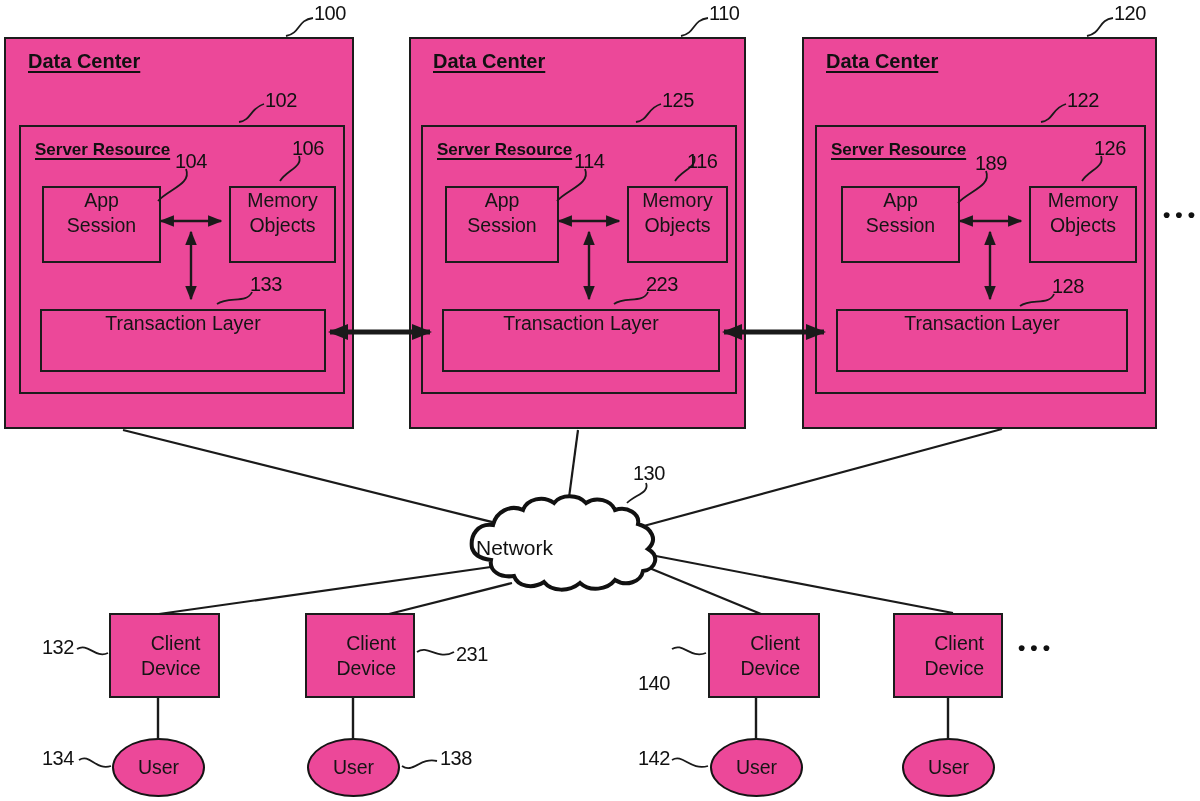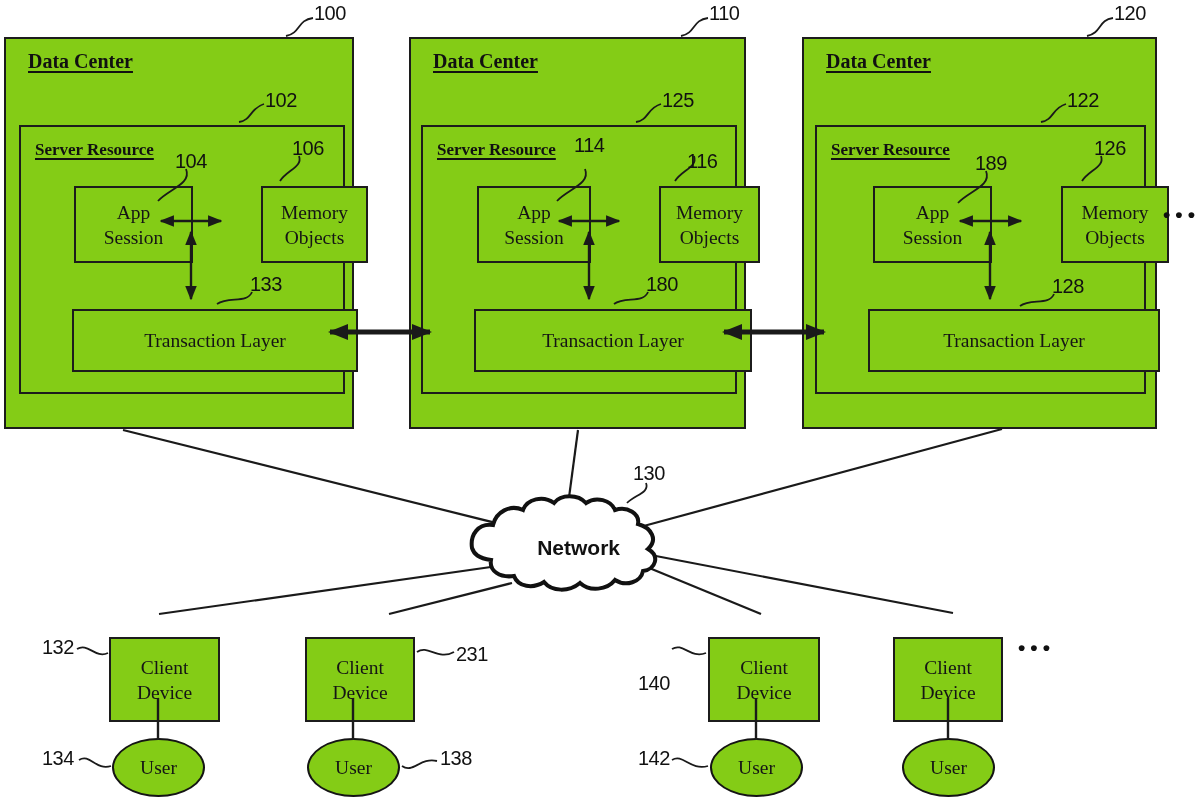--- a/index.html
+++ b/index.html
@@ -1,34 +1,34 @@
 <!DOCTYPE html>
 <html><head>
 <meta charset="utf-8">
 <style>
   html,body{margin:0;padding:0;background:#fff;}
   #fig{position:relative;width:1200px;height:801px;background:#fff;
        font-family:"Liberation Sans","DejaVu Sans",sans-serif;color:#111;overflow:hidden;}
   #wires{position:absolute;left:0;top:0;z-index:2;pointer-events:none;}
-  .box{position:absolute;background:#84cc16;box-sizing:border-box;z-index:1;font-family:Liberation Serif, serif;}
+  .box{position:absolute;background:#ec4899;box-sizing:border-box;z-index:1;}
   .dc-box{border:2.5px solid #1c1c1c;}
   .sr-box{border:2.2px solid #1c1c1c;}
-  .node{border:2.2px solid #1c1c1c;display:flex;align-items:center;justify-content:center;text-align:center;margin-left:32px;}
-  .cd-box{border:2.4px solid #1c1c1c;display:flex;align-items:center;justify-content:center;text-align:center;margin-top:24px;}
+  .node{border:2.2px solid #1c1c1c;display:flex;justify-content:center;text-align:center;}
+  .cd-box{border:2.4px solid #1c1c1c;display:flex;align-items:center;justify-content:center;text-align:right;}
   .user-ell{border:2.5px solid #141414;border-radius:50%;display:flex;align-items:center;justify-content:center;}
   .dc-title{position:absolute;left:22px;top:11px;font-size:20px;font-weight:bold;
             text-decoration:underline;text-decoration-thickness:2px;text-underline-offset:3px;}
   .sr-title{position:absolute;left:14px;top:13px;font-size:17px;font-weight:bold;
             text-decoration:underline;text-decoration-thickness:1.8px;text-underline-offset:3px;}
   .lbl{font-size:19.5px;line-height:25px;color:#151515;}
   .w70{max-width:72px;display:inline-block;}
   .w82{max-width:82px;display:inline-block;}
   .ref{position:absolute;font-size:20px;font-weight:normal;z-index:3;letter-spacing:-0.5px;}
-  .net-lbl{position:absolute;left:500px;top:536px;width:120px;text-align:right;
-           font-size:21px;font-weight:bold;z-index:3;}
+  .net-lbl{position:absolute;left:476px;top:536px;width:120px;text-align:left;
+           font-size:21px;font-weight:normal;z-index:3;}
   .dots{position:absolute;font-size:21px;font-weight:bold;letter-spacing:5px;z-index:3;}
 </style>
 </head>
 <body>
 
 <div id="fig">
 
   <svg id="wires" width="1200" height="801" viewBox="0 0 1200 801">
     <defs>
       <marker id="aE" viewBox="0 0 10 8" refX="9" refY="4" markerWidth="6" markerHeight="4.8" orient="auto" markerUnits="strokeWidth">
@@ -184,29 +184,29 @@
 
   <div class="ref" style="left:314px;top:2px">100</div>
   <div class="ref" style="left:709px;top:2px">110</div>
   <div class="ref" style="left:1114px;top:2px">120</div>
 
   <div class="ref" style="left:265px;top:89px">102</div>
   <div class="ref" style="left:662px;top:89px">125</div>
   <div class="ref" style="left:1067px;top:89px">122</div>
 
   <div class="ref" style="left:175px;top:150px">104</div>
-  <div class="ref" style="left:574px;top:134px">114</div>
+  <div class="ref" style="left:574px;top:150px">114</div>
   <div class="ref" style="left:975px;top:152px">189</div>
 
   <div class="ref" style="left:292px;top:137px">106</div>
   <div class="ref" style="left:687px;top:150px">116</div>
   <div class="ref" style="left:1094px;top:137px">126</div>
 
   <div class="ref" style="left:250px;top:273px">133</div>
-  <div class="ref" style="left:646px;top:273px">180</div>
+  <div class="ref" style="left:646px;top:273px">223</div>
   <div class="ref" style="left:1052px;top:275px">128</div>
 
   <div class="ref" style="left:633px;top:462px">130</div>
 
   <div class="ref" style="left:42px;top:636px">132</div>
   <div class="ref" style="left:42px;top:747px">134</div>
   <div class="ref" style="left:456px;top:643px">231</div>
   <div class="ref" style="left:440px;top:747px">138</div>
   <div class="ref" style="left:638px;top:672px">140</div>
   <div class="ref" style="left:638px;top:747px">142</div>

